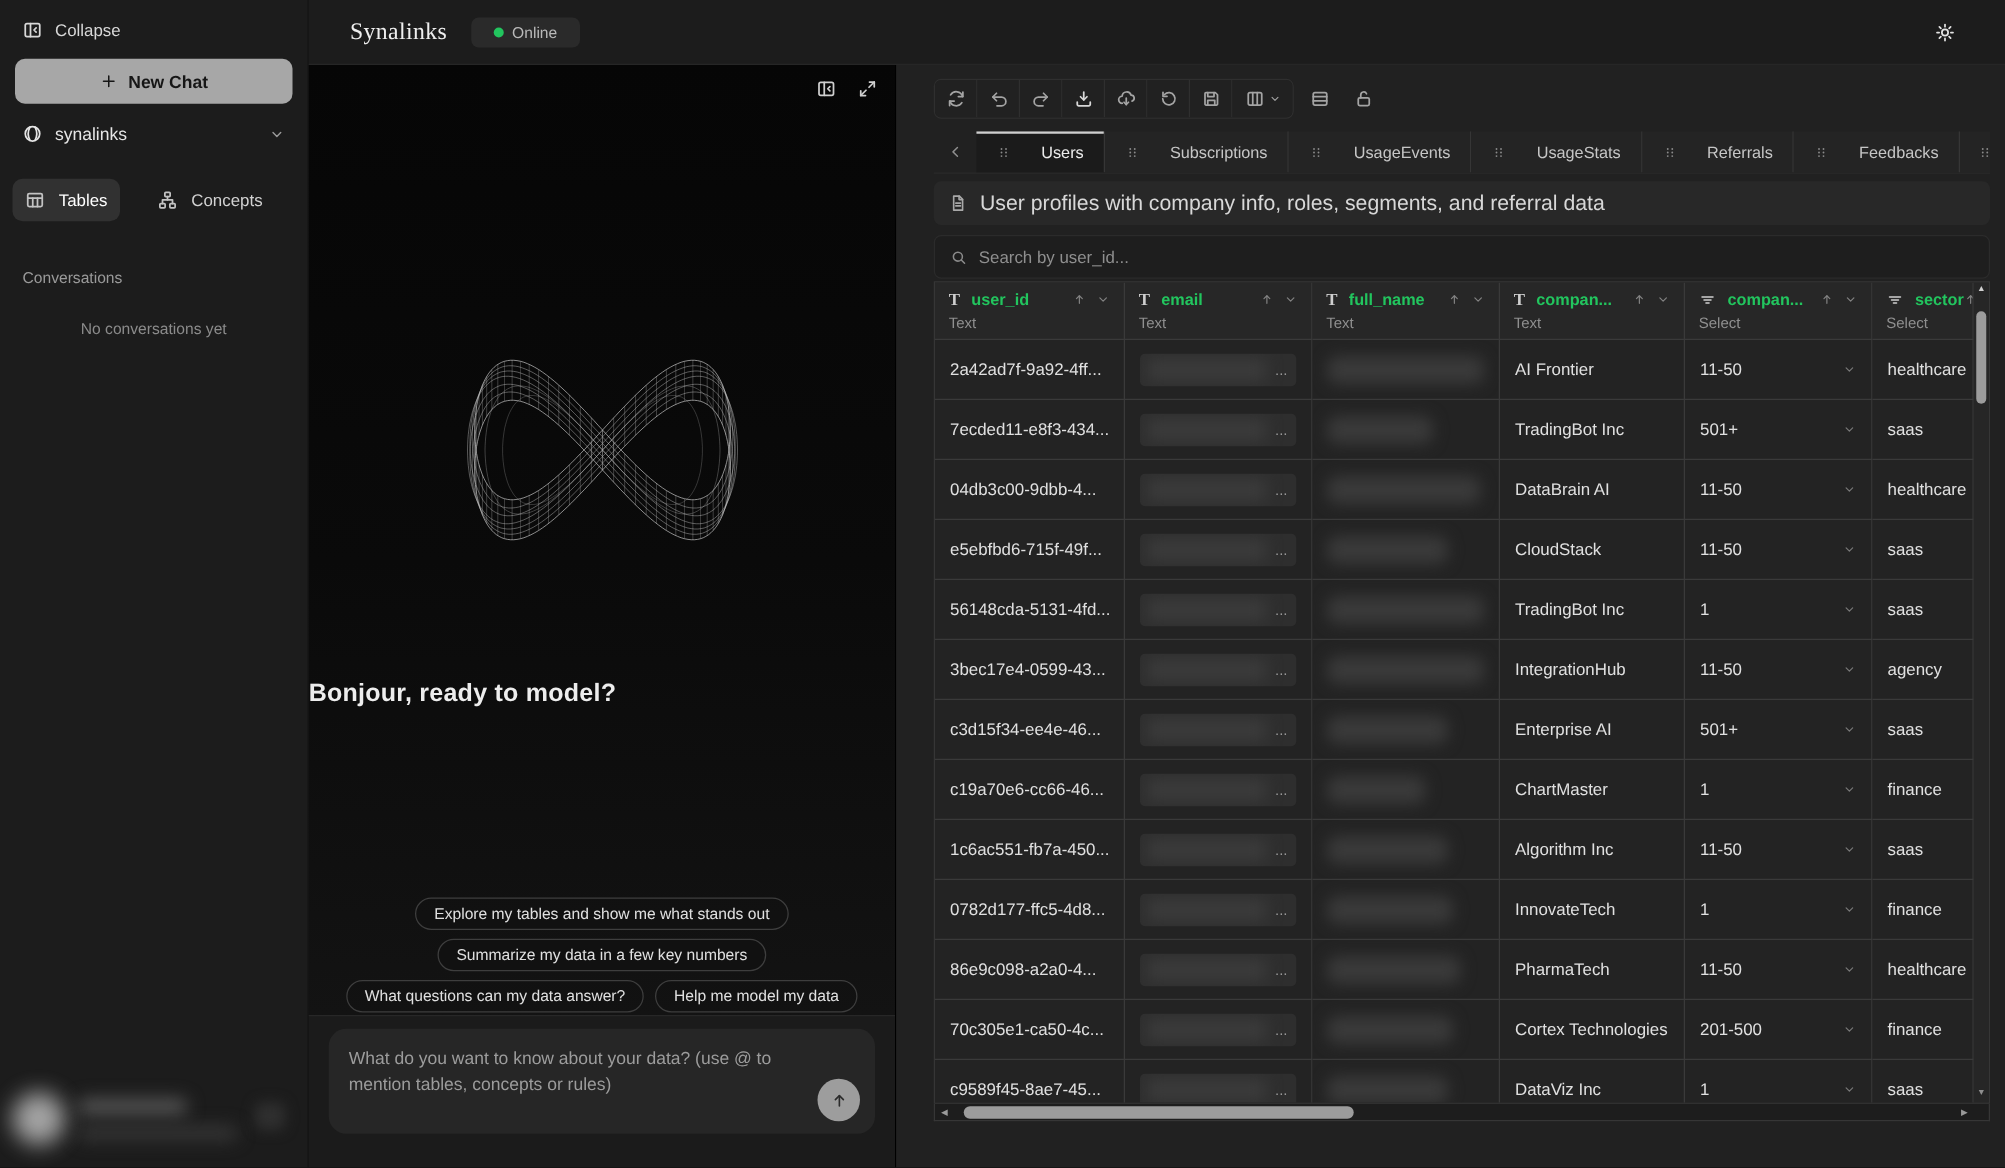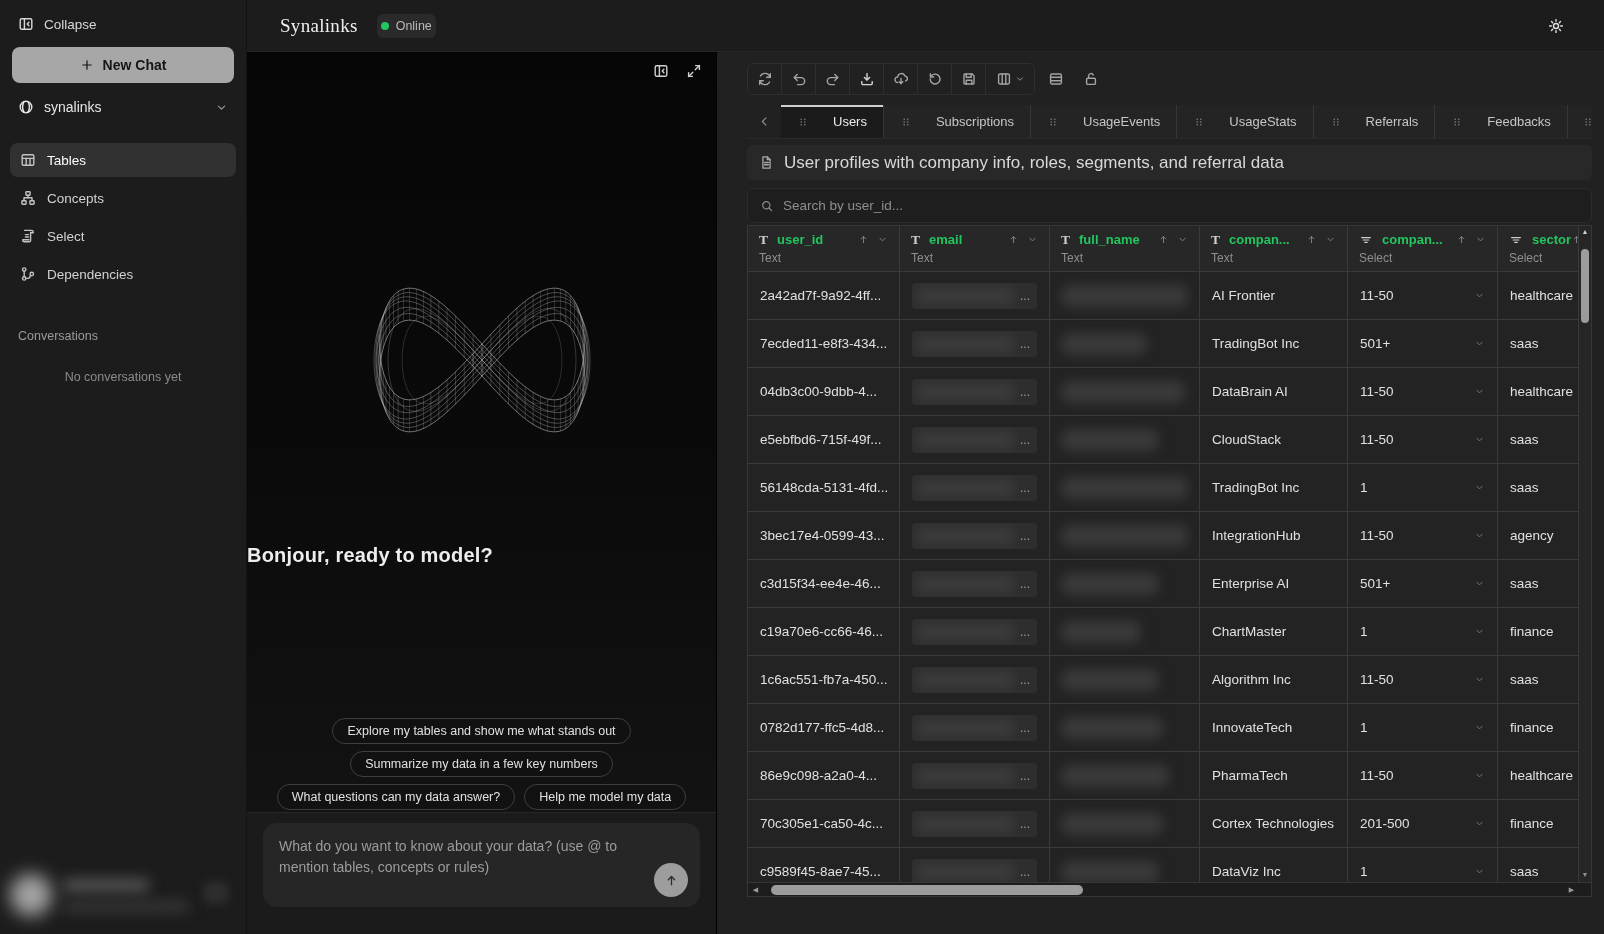--- a/index.html
+++ b/index.html
@@ -8,40 +8,40 @@
   svg{display:block}
 
   
   .sidebar{position:absolute;left:0;top:0;width:247px;height:100%;background:#1c1c1c;
            border-right:1px solid #131313;box-sizing:border-box;padding:10px 10px 0;}
   .collapse-row{display:flex;align-items:center;gap:10px;color:#d8d8d8;font-size:13.5px;padding:6px 8px;}
   .new-chat{margin:9px 2px 6px;background:#a7a7a7;border-radius:8px;height:36px;display:flex;
             align-items:center;justify-content:center;gap:9px;color:#161616;font-weight:700;font-size:14px;cursor:pointer;}
   .workspace{display:flex;align-items:center;gap:10px;padding:10px 8px;font-size:14px;color:#e6e6e6;}
   .workspace .wchev{margin-left:auto;color:#9a9a9a;}
-  .nav{margin-top:18px;display:flex;flex-direction:column;gap:4px;}
+  .nav{margin-top:18px;display:flex;flex-direction:row;gap:20px;}
   .nav-item{display:flex;align-items:center;gap:11px;height:34px;padding:0 10px;border-radius:8px;
             font-size:13.5px;color:#d2d2d2;cursor:pointer;}
   .nav-item .nicon{color:#c3c3c3;display:flex;}
   .nav-item.active{background:#313131;color:#fff;}
   .conv-heading{margin:38px 8px 0;font-size:12.5px;color:#9a9a9a;}
   .conv-empty{margin-top:27px;text-align:center;font-size:12.5px;color:#8b8b8b;}
   .user-area{position:absolute;left:0;right:0;bottom:0;height:80px;}
   .user-avatar{position:absolute;left:10px;bottom:18px;width:42px;height:42px;border-radius:50%;
                background:#c6c6c6;filter:blur(9px);opacity:.8;}
   .user-name{position:absolute;left:62px;bottom:42px;width:88px;height:13px;border-radius:7px;background:#565656;filter:blur(7px);}
   .user-sub{position:absolute;left:62px;bottom:22px;width:128px;height:11px;border-radius:6px;background:#383838;filter:blur(7px);}
   .user-gear{position:absolute;right:18px;bottom:30px;width:24px;height:22px;border-radius:6px;background:#2f2f2f;filter:blur(5px);}
 
   
   .topbar{position:absolute;left:247px;top:0;right:0;height:52px;background:#1c1c1c;display:flex;
           align-items:center;padding:0 40px 0 33px;box-sizing:border-box;border-bottom:1px solid #262626;}
   .app-title{font-family:"Liberation Serif",serif;font-size:19px;color:#eeeeee;letter-spacing:.3px;}
   .online-badge{margin-left:19px;display:flex;align-items:center;gap:7px;background:#2a2a2a;border-radius:6px;
-                padding:5px 4px;font-size:12.5px;color:#b9b9b9;}
+                padding:5px 18px;font-size:12.5px;color:#b9b9b9;}
   .online-dot{width:8px;height:8px;border-radius:50%;}
   .theme-btn{margin-left:auto;color:#e2e2e2;cursor:pointer;display:flex;}
 
   
   .chat-panel{position:absolute;left:247px;top:52px;width:470px;bottom:0;box-sizing:border-box;
               background:linear-gradient(180deg,#060606 0%,#0a0a0a 45%,#161616 100%);border-right:1px solid #000;}
   .chat-icons{position:absolute;top:11px;right:14px;display:flex;gap:17px;color:#cfcfcf;}
   .chat-icons .cbtn{cursor:pointer;display:flex;}
   .infinity{position:absolute;left:50%;top:216px;transform:translateX(-50%);}
   .greeting{position:absolute;top:492px;width:100%;text-align:left;font-size:20px;font-weight:700;color:#ededed;letter-spacing:.2px;}

